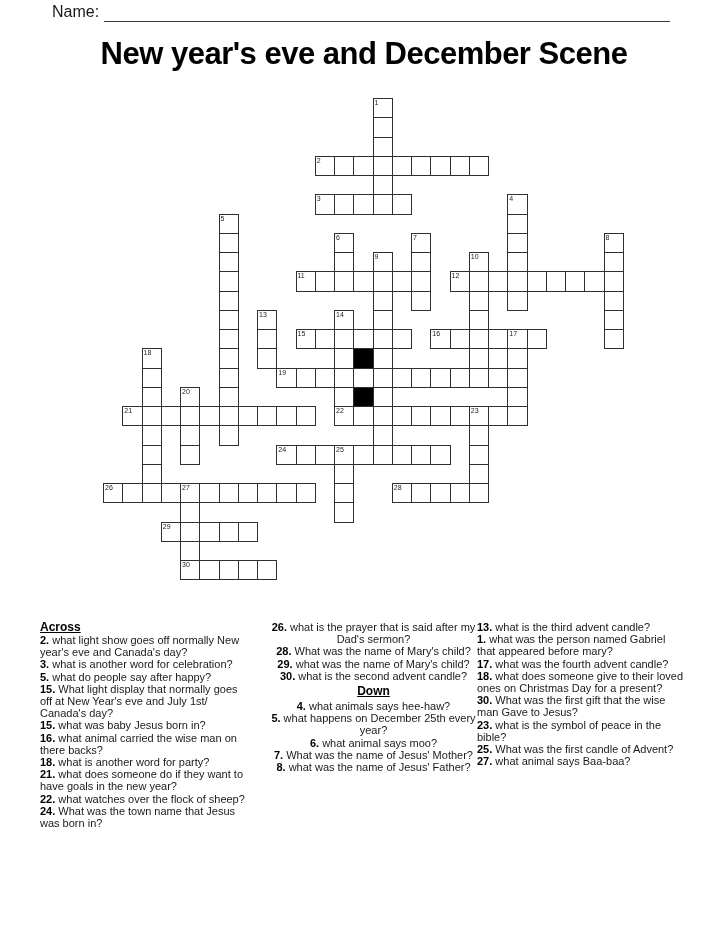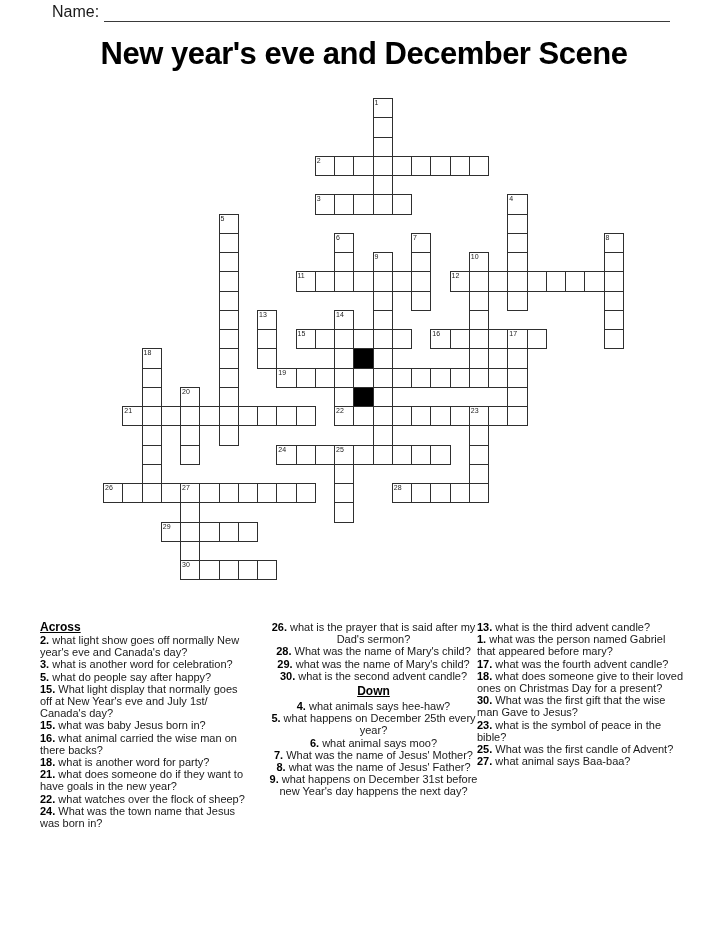--- a/index.html
+++ b/index.html
@@ -315,21 +315,20 @@
       <p class="clue"><b>26. </b>what is the prayer that is said after my Dad's sermon?</p>
       <p class="clue"><b>28. </b>What was the name of Mary's child?</p>
       <p class="clue"><b>29. </b>what was the name of Mary's child?</p>
       <p class="clue"><b>30. </b>what is the second advent candle?</p>
       <div class="clue-header down-gap">Down</div>
       <p class="clue"><b>4. </b>what animals says hee-haw?</p>
       <p class="clue"><b>5. </b>what happens on December 25th every year?</p>
       <p class="clue"><b>6. </b>what animal says moo?</p>
       <p class="clue"><b>7. </b>What was the name of Jesus' Mother?</p>
       <p class="clue"><b>8. </b>what was the name of Jesus' Father?</p>
-      <p class="clue"><b>9. </b>what happens on December 31st before new Year's day happens the next day?</p>
     </div>
     <div class="clue-col" style="left: 477px; top: 621px;">
       <p class="clue"><b>13. </b>what is the third advent candle?</p>
       <p class="clue"><b>1. </b>what was the person named Gabriel that appeared before mary?</p>
       <p class="clue"><b>17. </b>what was the fourth advent candle?</p>
       <p class="clue"><b>18. </b>what does someone give to their loved ones on Christmas Day for a present?</p>
       <p class="clue"><b>30. </b>What was the first gift that the wise man Gave to Jesus?</p>
       <p class="clue"><b>23. </b>what is the symbol of peace in the bible?</p>
       <p class="clue"><b>25. </b>What was the first candle of Advent?</p>
       <p class="clue"><b>27. </b>what animal says Baa-baa?</p>

